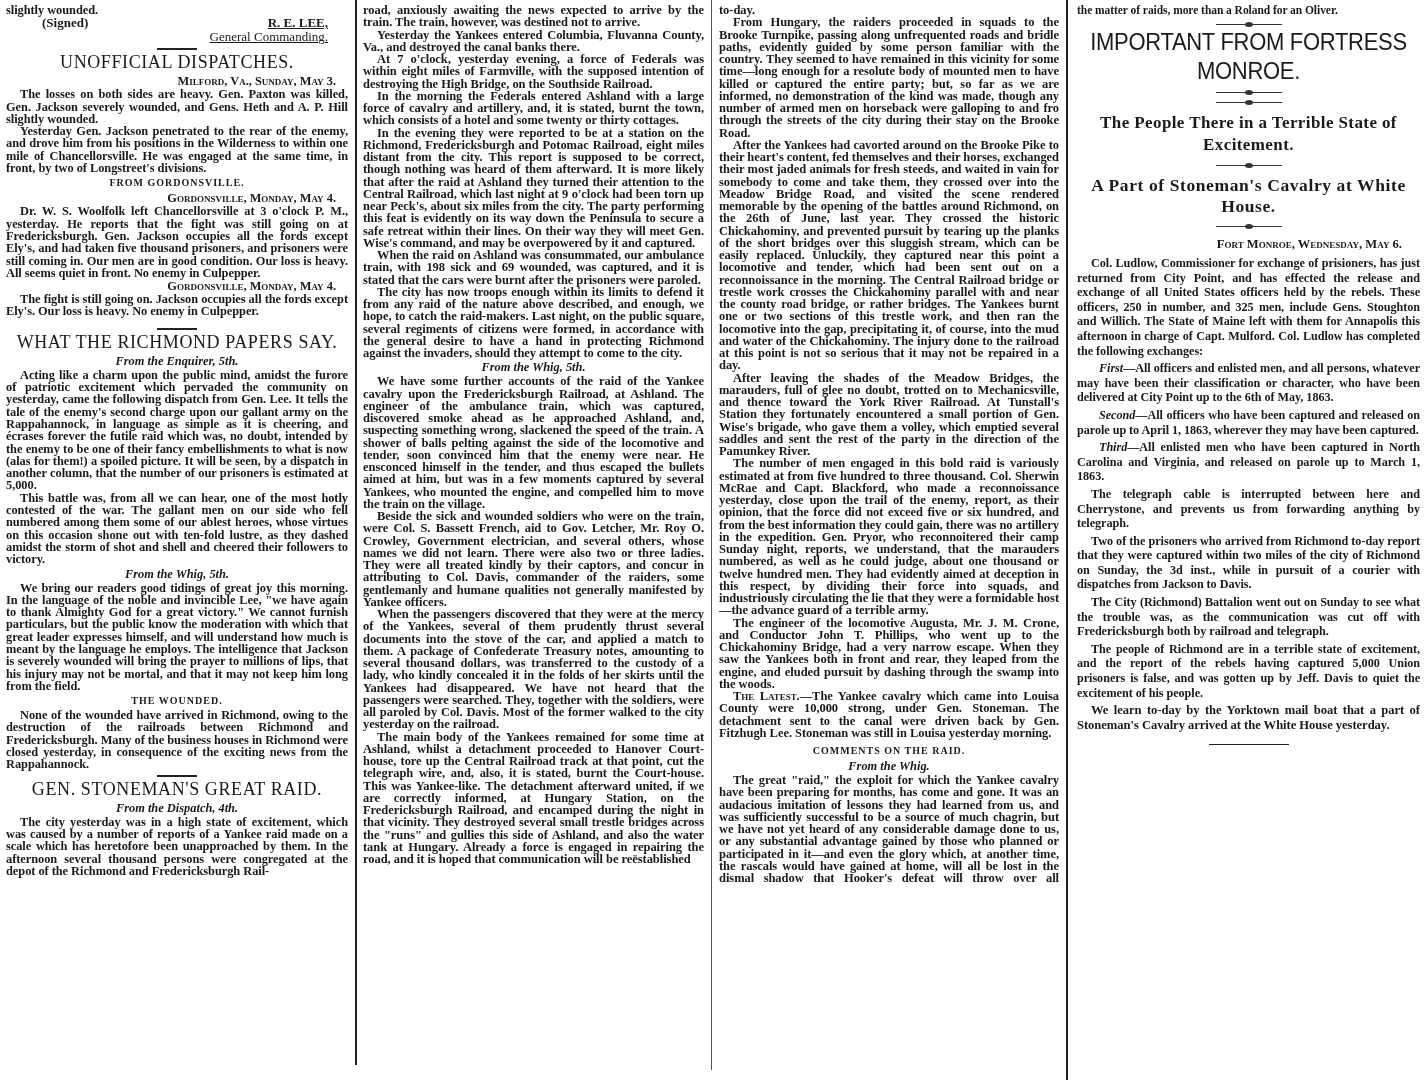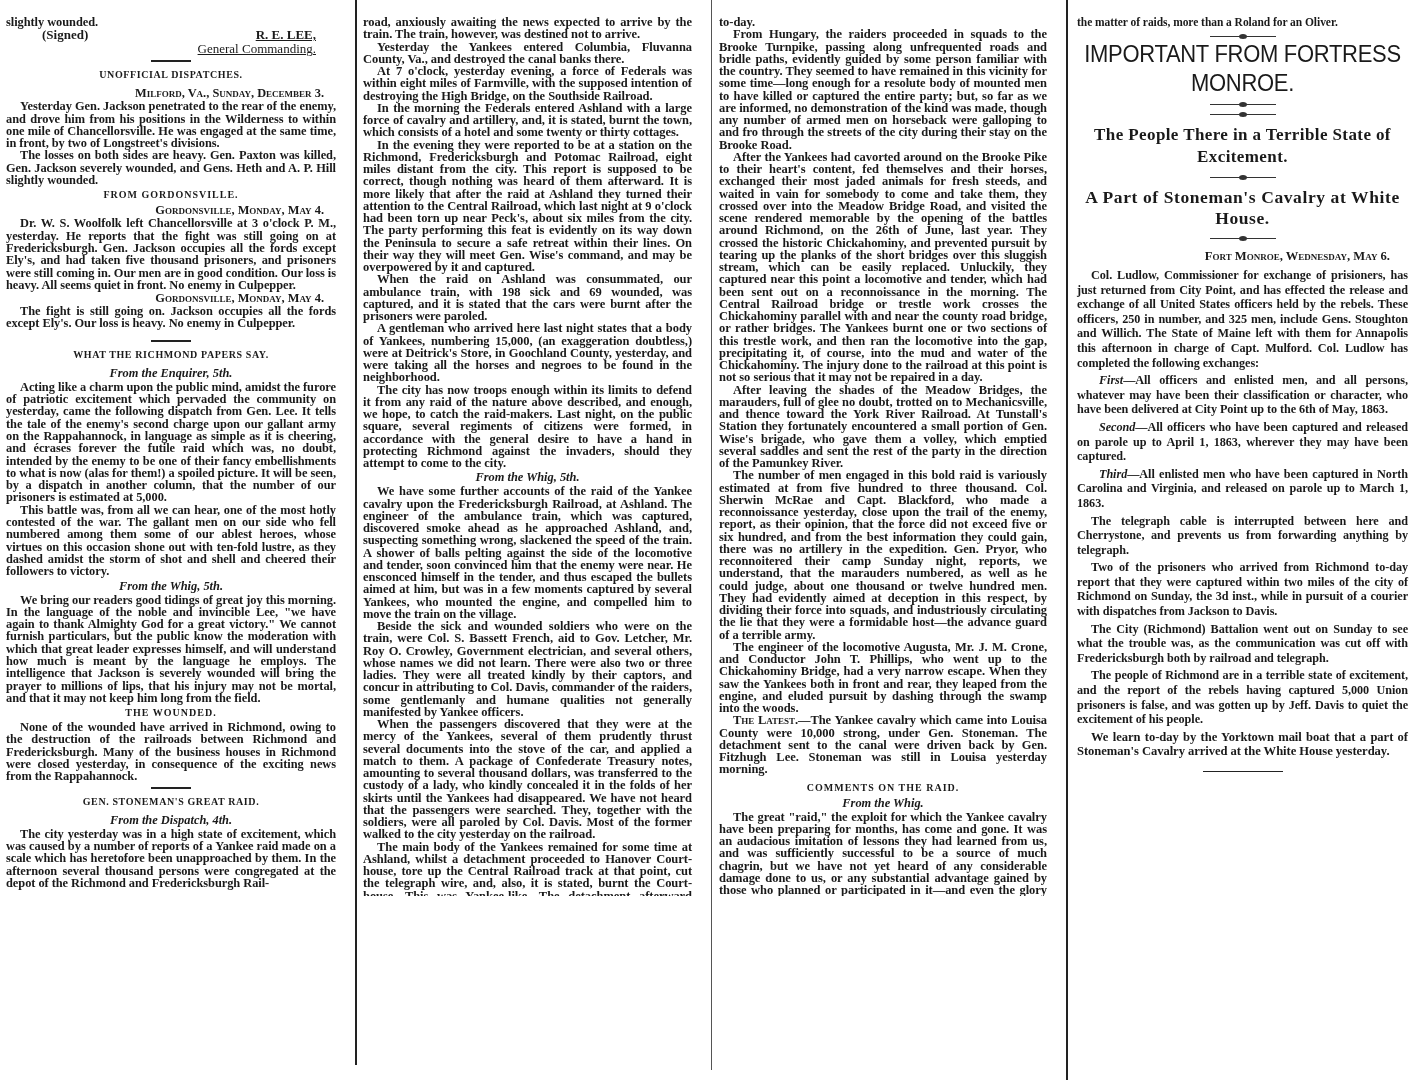--- a/index.html
+++ b/index.html
@@ -3,22 +3,22 @@
   <meta charset="utf-8">
   <style>
     html, body { margin: 0; padding: 0; background: #ffffff; }
     body {
       width: 1426px; height: 1080px; overflow: hidden; position: relative;
       font-family: "Liberation Serif", "DejaVu Serif", serif;
       color: #1a1a1a;
     }
     .page { position: absolute; inset: 0; }
     .col {
-      position: absolute; top: 12px; height: 884px; overflow: hidden;
-      box-sizing: border-box; padding: 4px 18px 0 6px;
+      position: absolute; top: 0; height: 884px; overflow: hidden;
+      box-sizing: border-box; padding: 4px 6px 0 6px;
     }
     #col1 { left: 0; width: 354px; }
     #col2 { left: 357px; width: 353px; }
     #col3 { left: 713px; width: 352px; }
     #col4 { left: 1069px; width: 357px; padding-left: 8px; }
     .rule {
       position: absolute; top: 0; width: 2px; background: #222;
     }
     #rule1 { left: 355px; height: 1065px; }
     #rule2 { left: 711px; height: 1070px; background: #555; width: 1px; }
@@ -36,22 +36,22 @@
     .it { font-style: italic; margin-left: 8px; }
 
     .dateline {
       text-align: right; font-size: 12.4px; line-height: 14px; font-weight: bold;
       padding-right: 12px; font-variant: small-caps;
     }
     .signed { font-size: 13px; line-height: 14px; font-weight: bold; text-decoration: underline; }
     .signed .left { display: inline-block; padding-left: 36px; }
     .signed .right { display: block; text-align: right; padding-right: 20px; }
     .head-big {
-      text-align: center; font-size: 10px; letter-spacing: 0.6px;
-      font-weight: bold; margin: 4px 0 3px 0; line-height: 17px;
+      text-align: center; font-size: 18px; letter-spacing: 0.6px;
+      font-weight: normal; margin: 4px 0 3px 0; line-height: 17px;
     }
     .head-small {
       text-align: center; font-size: 10px; letter-spacing: 1px; font-weight: bold;
       margin: 3px 0 2px 0; line-height: 12px;
     }
     .from {
       text-align: center; font-style: italic; font-size: 12.4px; font-weight: bold;
       line-height: 14px; margin: 1px 0 1px 0;
     }
     .dash {
@@ -98,23 +98,23 @@
 
   <div class="col" id="col1">
     <p class="noind">slightly wounded.</p>
     <div class="signed">
       <span class="left">(Signed)</span>
       <span class="right" style="margin-top:-14px">R. E. LEE,</span>
       <span class="right" style="font-weight:normal">General Commanding.</span>
     </div>
     <div class="dash"></div>
     <div class="head-big">UNOFFICIAL DISPATCHES.</div>
-    <div class="dateline">Milford, Va., Sunday, December 3.</div>
+    <div class="dateline">Milford, Va., Sunday, May 3.</div>
+    <p>The losses on both sides are heavy. Gen. Paxton was killed, Gen. Jackson severely wounded, and Gens. Heth and A. P. Hill slightly wounded.</p>
     <p>Yesterday Gen. Jackson penetrated to the rear of the enemy, and drove him from his positions in the Wilderness to within one mile of Chancellorsville. He was engaged at the same time, in front, by two of Longstreet's divisions.</p>
-    <p>The losses on both sides are heavy. Gen. Paxton was killed, Gen. Jackson severely wounded, and Gens. Heth and A. P. Hill slightly wounded.</p>
     <div class="head-small">FROM GORDONSVILLE.</div>
     <div class="dateline">Gordonsville, Monday, May 4.</div>
     <p>Dr. W. S. Woolfolk left Chancellorsville at 3 o'clock P. M., yesterday. He reports that the fight was still going on at Fredericksburgh. Gen. Jackson occupies all the fords except Ely's, and had taken five thousand prisoners, and prisoners were still coming in. Our men are in good condition. Our loss is heavy. All seems quiet in front. No enemy in Culpepper.</p>
     <div class="dateline">Gordonsville, Monday, May 4.</div>
     <p>The fight is still going on. Jackson occupies all the fords except Ely's. Our loss is heavy. No enemy in Culpepper.</p>
     <div class="dash" style="margin-top:10px"></div>
     <div class="head-big">WHAT THE RICHMOND PAPERS SAY.</div>
     <div class="from">From the Enquirer, 5th.</div>
     <p>Acting like a charm upon the public mind, amidst the furore of patriotic excitement which pervaded the community on yesterday, came the following dispatch from Gen. Lee. It tells the tale of the enemy's second charge upon our gallant army on the Rappahannock, in language as simple as it is cheering, and écrases forever the futile raid which was, no doubt, intended by the enemy to be one of their fancy embellishments to what is now (alas for them!) a spoiled picture. It will be seen, by a dispatch in another column, that the number of our prisoners is estimated at 5,000.</p>
     <p>This battle was, from all we can hear, one of the most hotly contested of the war. The gallant men on our side who fell numbered among them some of our ablest heroes, whose virtues on this occasion shone out with ten-fold lustre, as they dashed amidst the storm of shot and shell and cheered their followers to victory.</p>
@@ -128,21 +128,20 @@
     <p>The city yesterday was in a high state of excitement, which was caused by a number of reports of a Yankee raid made on a scale which has heretofore been unapproached by them. In the afternoon several thousand persons were congregated at the depot of the Richmond and Fredericksburgh Rail-</p>
   </div>
 
   <div class="col" id="col2">
     <p class="noind">road, anxiously awaiting the news expected to arrive by the train. The train, however, was destined not to arrive.</p>
     <p>Yesterday the Yankees entered Columbia, Fluvanna County, Va., and destroyed the canal banks there.</p>
     <p>At 7 o'clock, yesterday evening, a force of Federals was within eight miles of Farmville, with the supposed intention of destroying the High Bridge, on the Southside Railroad.</p>
     <p>In the morning the Federals entered Ashland with a large force of cavalry and artillery, and, it is stated, burnt the town, which consists of a hotel and some twenty or thirty cottages.</p>
     <p>In the evening they were reported to be at a station on the Richmond, Fredericksburgh and Potomac Railroad, eight miles distant from the city. This report is supposed to be correct, though nothing was heard of them afterward. It is more likely that after the raid at Ashland they turned their attention to the Central Railroad, which last night at 9 o'clock had been torn up near Peck's, about six miles from the city. The party performing this feat is evidently on its way down the Peninsula to secure a safe retreat within their lines. On their way they will meet Gen. Wise's command, and may be overpowered by it and captured.</p>
     <p>When the raid on Ashland was consummated, our ambulance train, with 198 sick and 69 wounded, was captured, and it is stated that the cars were burnt after the prisoners were paroled.</p>
-    <p>A gentleman who arrived here last night states that a body of Yankees, numbering 15,000, (an exaggeration doubtless,) were at Deitrick's Store, in Goochland County, yesterday, and were taking all the horses and negroes to be found in the neighborhood.</p>
     <p>The city has now troops enough within its limits to defend it from any raid of the nature above described, and enough, we hope, to catch the raid-makers. Last night, on the public square, several regiments of citizens were formed, in accordance with the general desire to have a hand in protecting Richmond against the invaders, should they attempt to come to the city.</p>
     <div class="from">From the Whig, 5th.</div>
     <p>We have some further accounts of the raid of the Yankee cavalry upon the Fredericksburgh Railroad, at Ashland. The engineer of the ambulance train, which was captured, discovered smoke ahead as he approached Ashland, and, suspecting something wrong, slackened the speed of the train. A shower of balls pelting against the side of the locomotive and tender, soon convinced him that the enemy were near. He ensconced himself in the tender, and thus escaped the bullets aimed at him, but was in a few moments captured by several Yankees, who mounted the engine, and compelled him to move the train on the village.</p>
     <p>Beside the sick and wounded soldiers who were on the train, were Col. S. Bassett French, aid to Gov. Letcher, Mr. Roy O. Crowley, Government electrician, and several others, whose names we did not learn. There were also two or three ladies. They were all treated kindly by their captors, and concur in attributing to Col. Davis, commander of the raiders, some gentlemanly and humane qualities not generally manifested by Yankee officers.</p>
     <p>When the passengers discovered that they were at the mercy of the Yankees, several of them prudently thrust several documents into the stove of the car, and applied a match to them. A package of Confederate Treasury notes, amounting to several thousand dollars, was transferred to the custody of a lady, who kindly concealed it in the folds of her skirts until the Yankees had disappeared. We have not heard that the passengers were searched. They, together with the soldiers, were all paroled by Col. Davis. Most of the former walked to the city yesterday on the railroad.</p>
     <p>The main body of the Yankees remained for some time at Ashland, whilst a detachment proceeded to Hanover Court-house, tore up the Central Railroad track at that point, cut the telegraph wire, and, also, it is stated, burnt the Court-house. This was Yankee-like. The detachment afterward united, if we are correctly informed, at Hungary Station, on the Fredericksburgh Railroad, and encamped during the night in that vicinity. They destroyed several small trestle bridges across the "runs" and gullies this side of Ashland, and also the water tank at Hungary. Already a force is engaged in repairing the road, and it is hoped that communication will be reëstablished</p>
   </div>
 
   <div class="col" id="col3">
     <p class="noind">to-day.</p>

